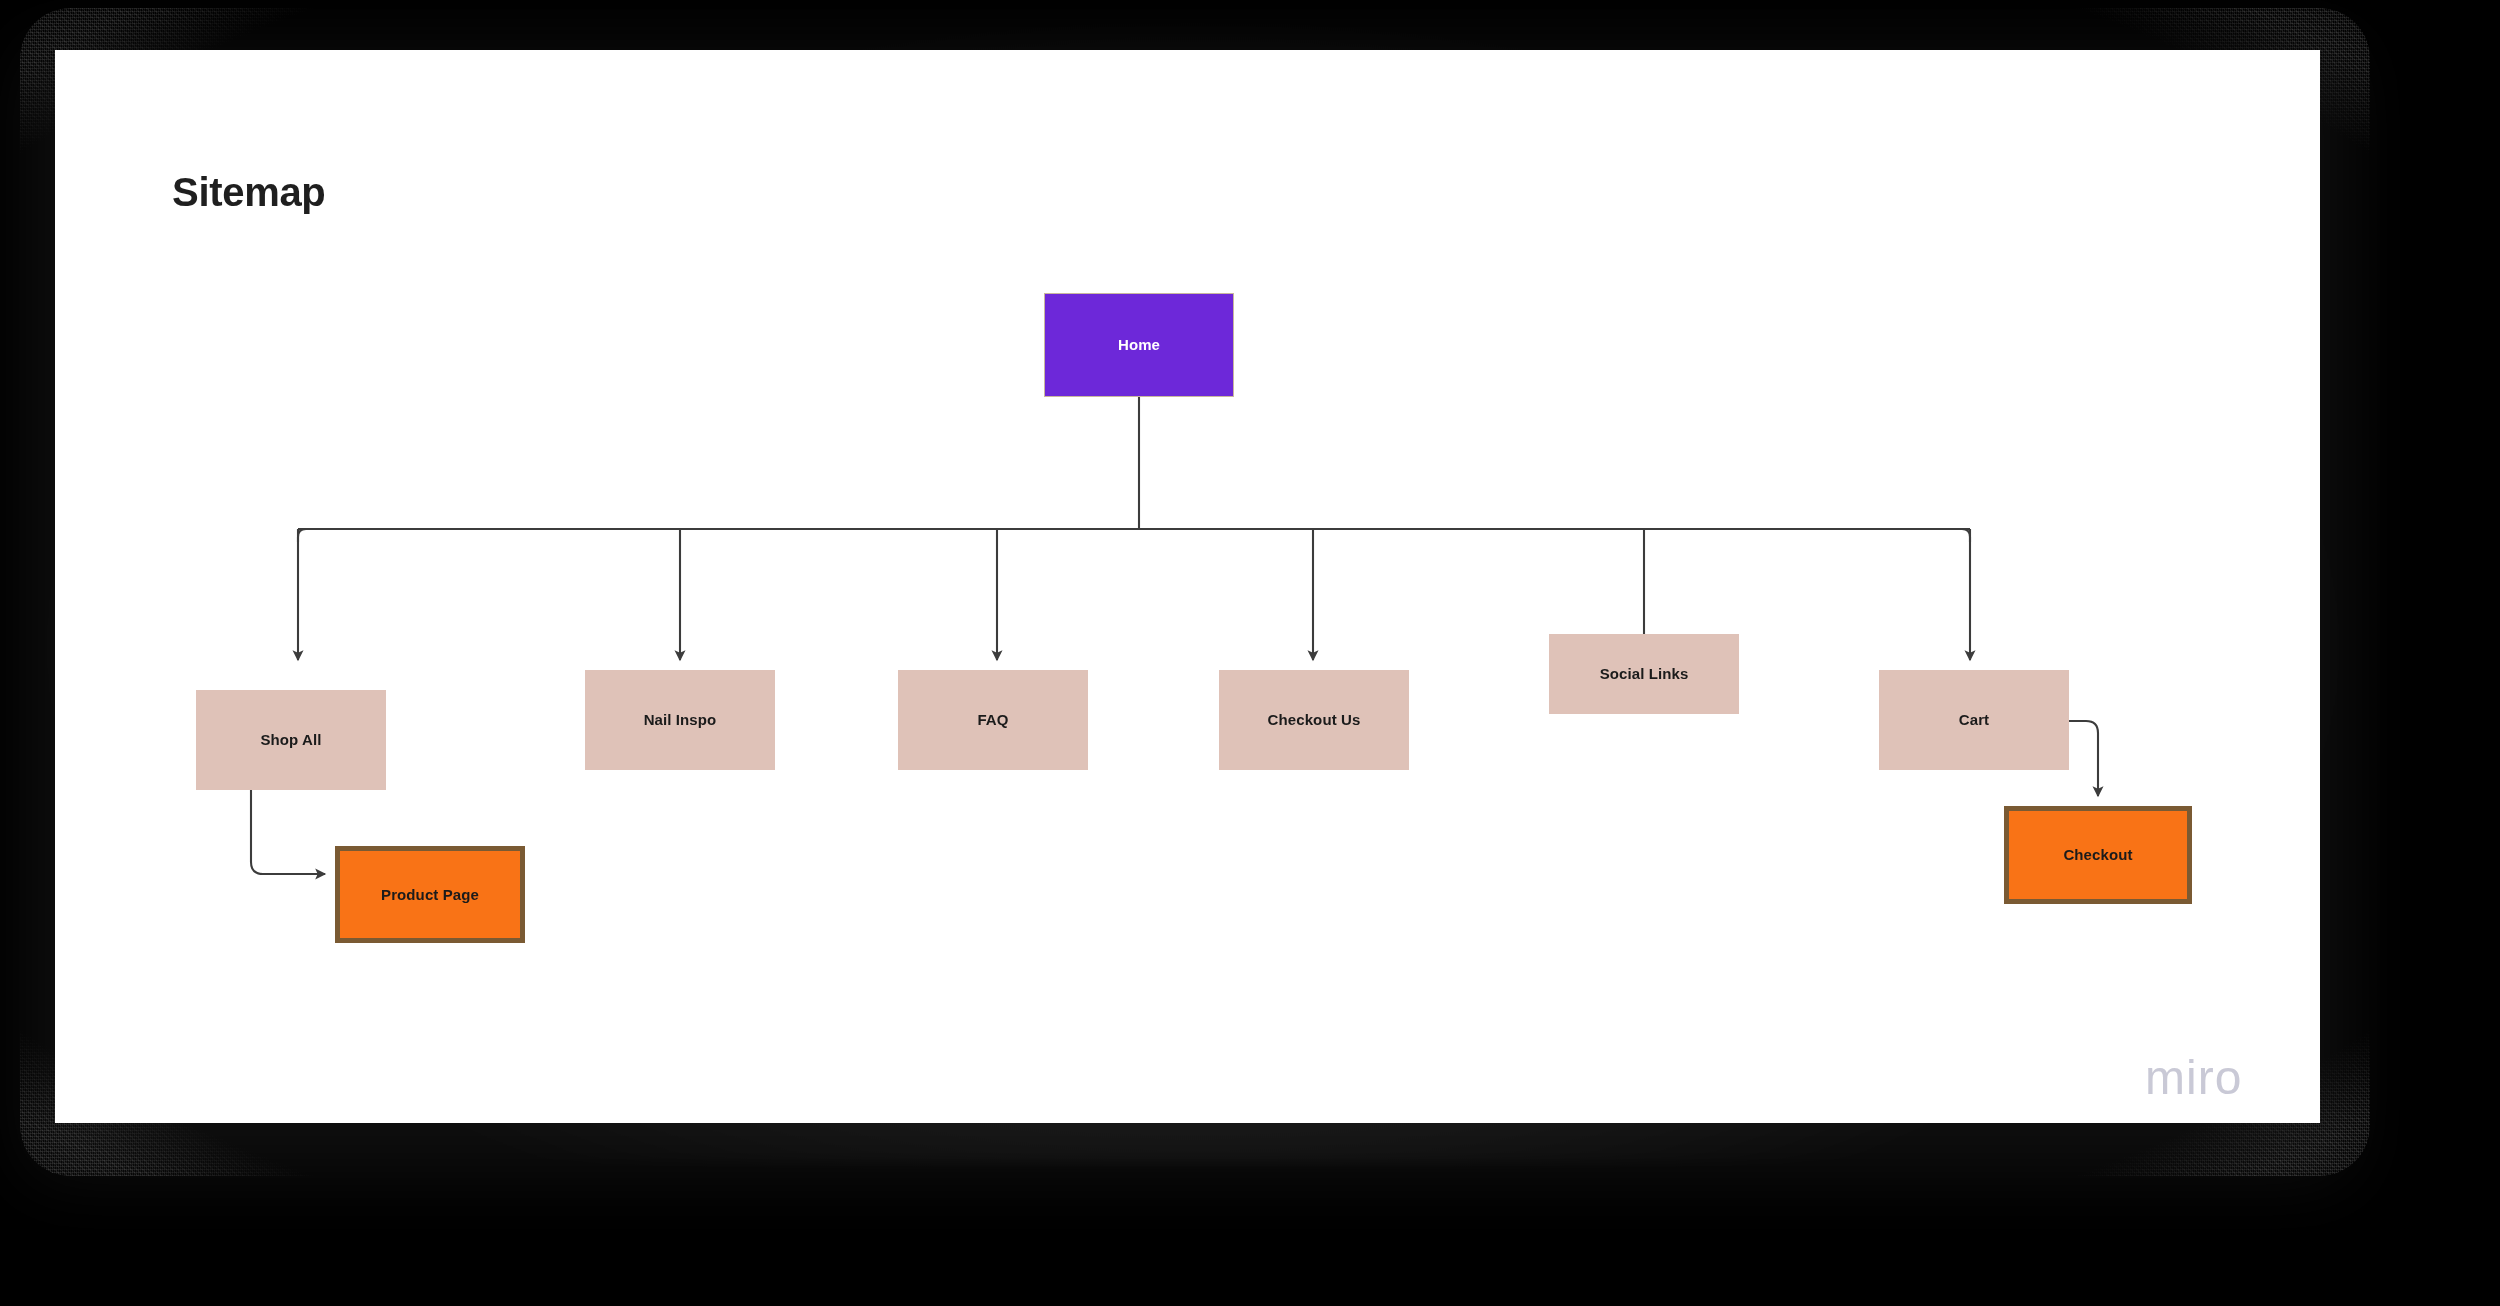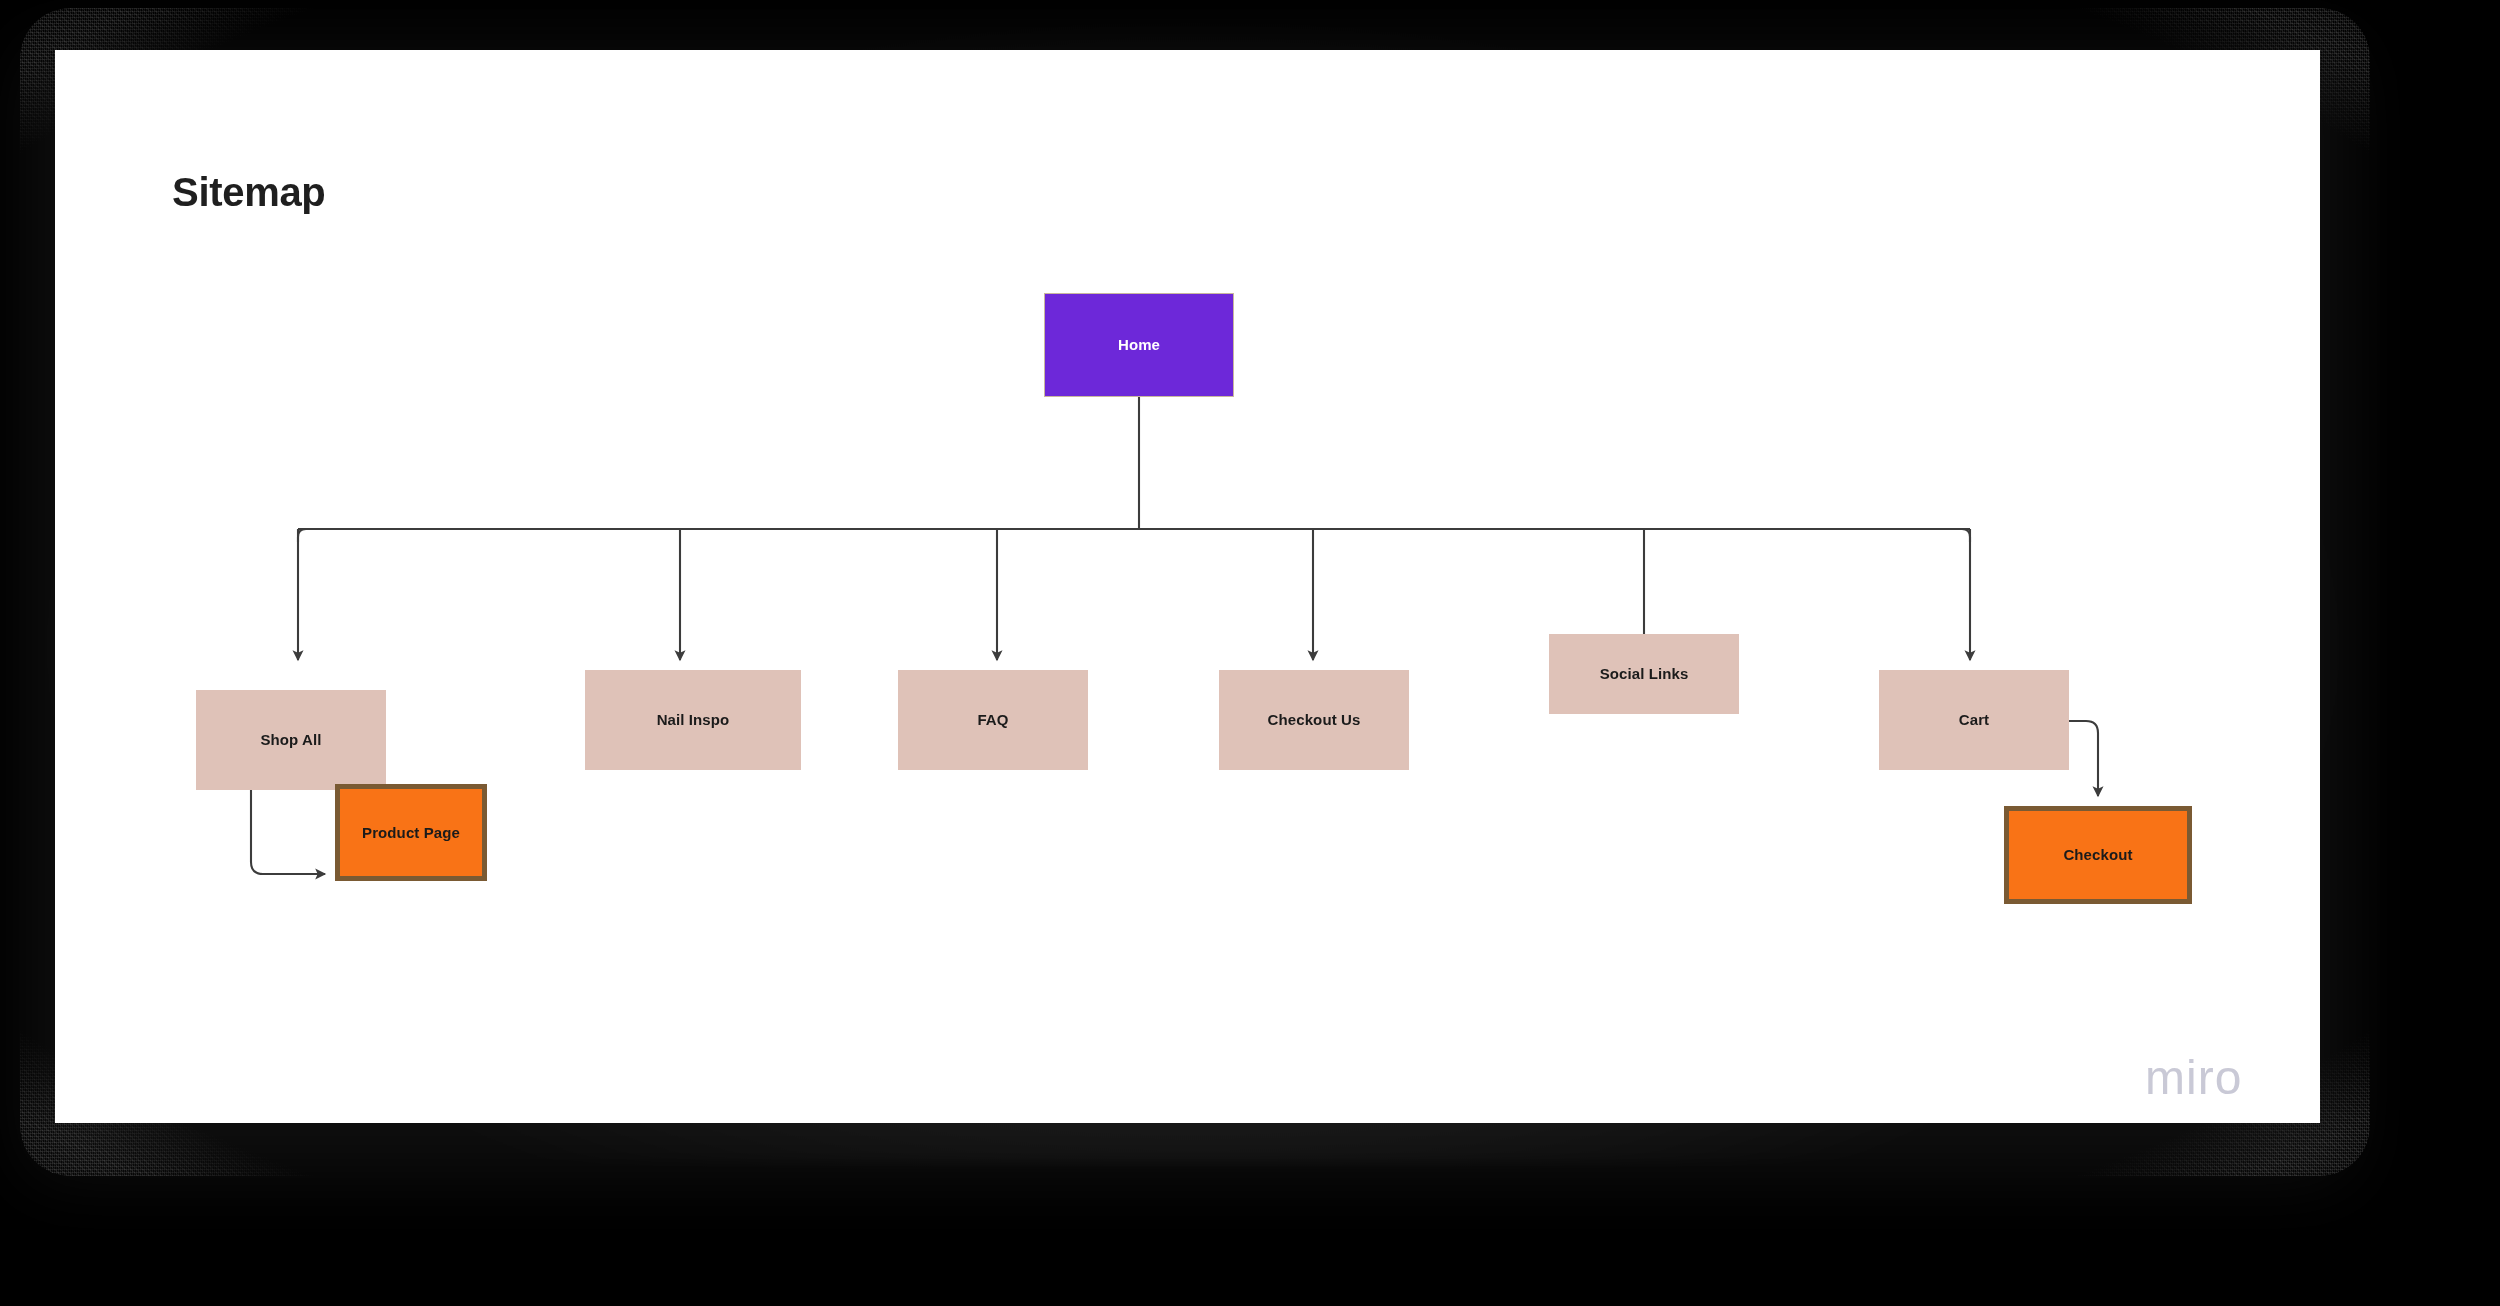--- a/index.html
+++ b/index.html
@@ -176,41 +176,41 @@
     </svg>
 
     <div class="node root" style="left:989px; top:243px; width:190px; height:104px;">
       <span>Home</span>
     </div>
 
     <div class="node section" style="left:141px; top:620px; width:190px; height:100px;margin-top:20px;">
       <span>Shop All</span>
     </div>
 
-    <div class="node section" style="left:530px; top:620px; width:216px; height:100px;">
+    <div class="node section" style="left:530px; top:620px; width:190px; height:100px;">
       <span>Nail Inspo</span>
     </div>
 
     <div class="node section" style="left:843px; top:620px; width:190px; height:100px;">
       <span>FAQ</span>
     </div>
 
     <div class="node section" style="left:1164px; top:620px; width:190px; height:100px;">
       <span>Checkout Us</span>
     </div>
 
     <div class="node section" style="left:1494px; top:584px; width:190px; height:80px;">
       <span>Social Links</span>
     </div>
 
     <div class="node section" style="left:1824px; top:620px; width:190px; height:100px;">
       <span>Cart</span>
     </div>
 
-    <div class="node leaf" style="left:280px; top:734px; width:152px; height:97px;">
+    <div class="node leaf" style="left:280px; top:796px; width:190px; height:97px;">
       <span>Product Page</span>
     </div>
 
     <div class="node leaf" style="left:1949px; top:756px; width:188px; height:98px;">
       <span>Checkout</span>
     </div>
 
     <div id="miro-watermark">miro</div>
 
   </div>

